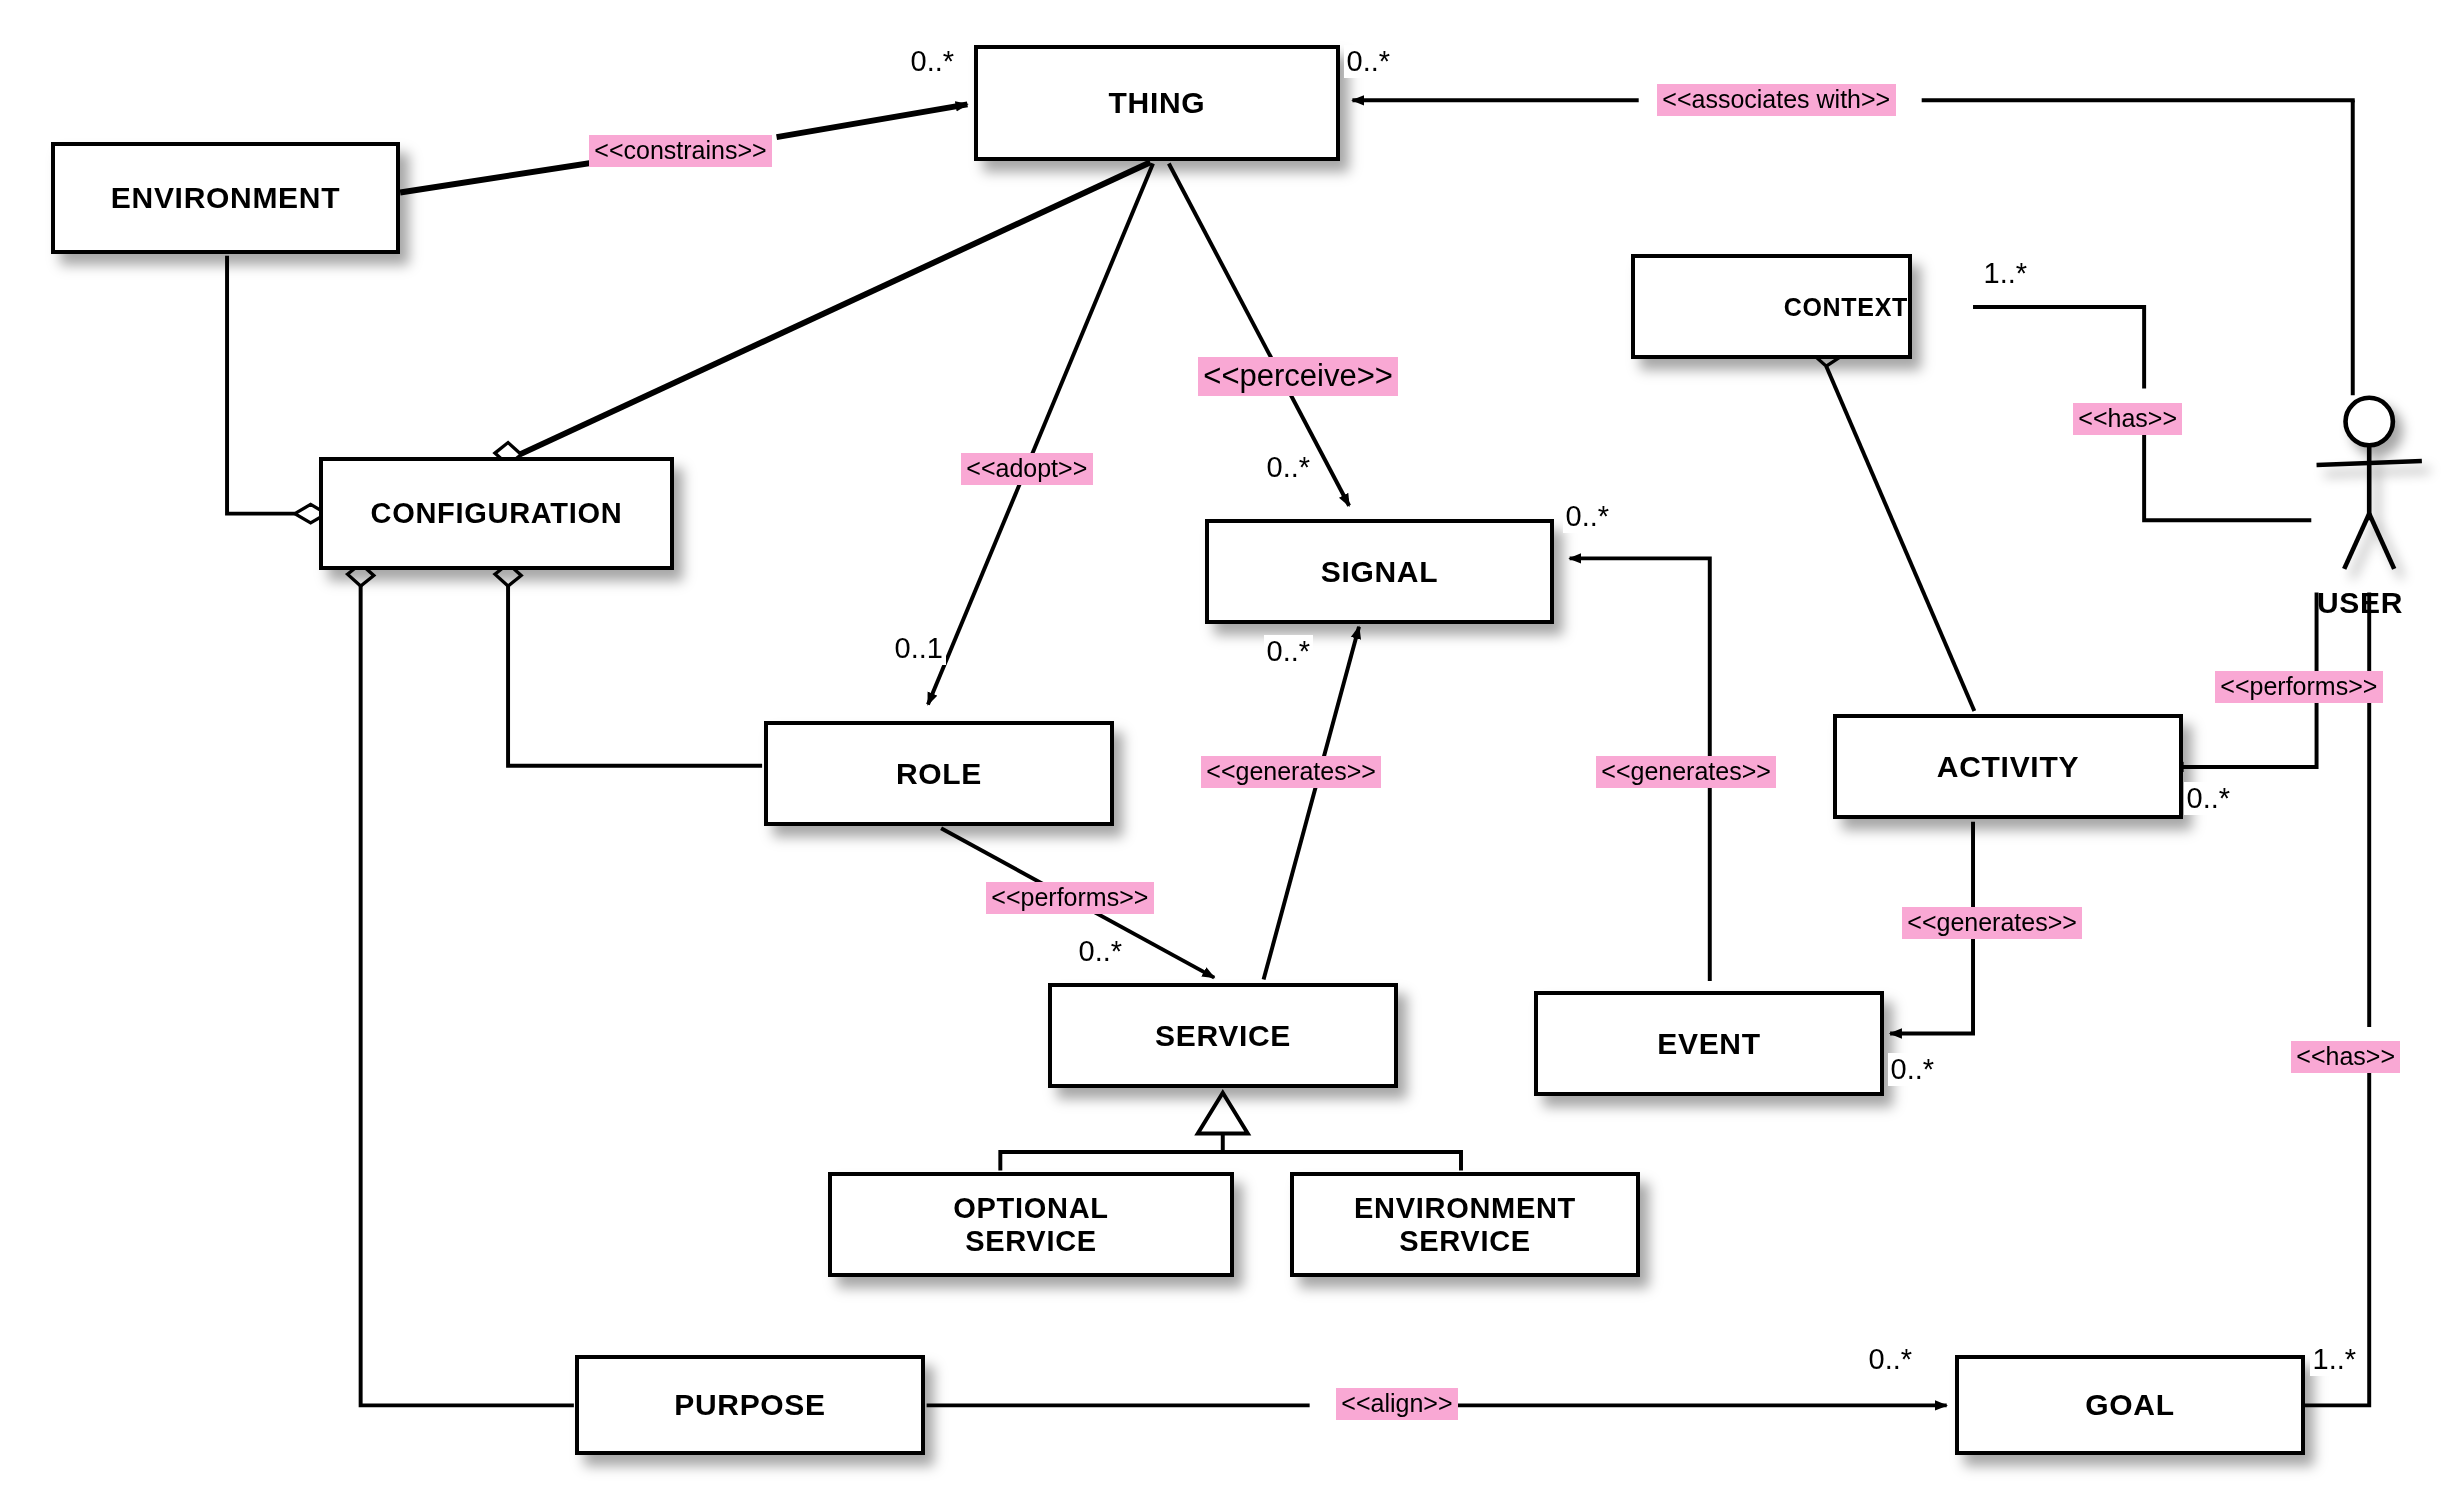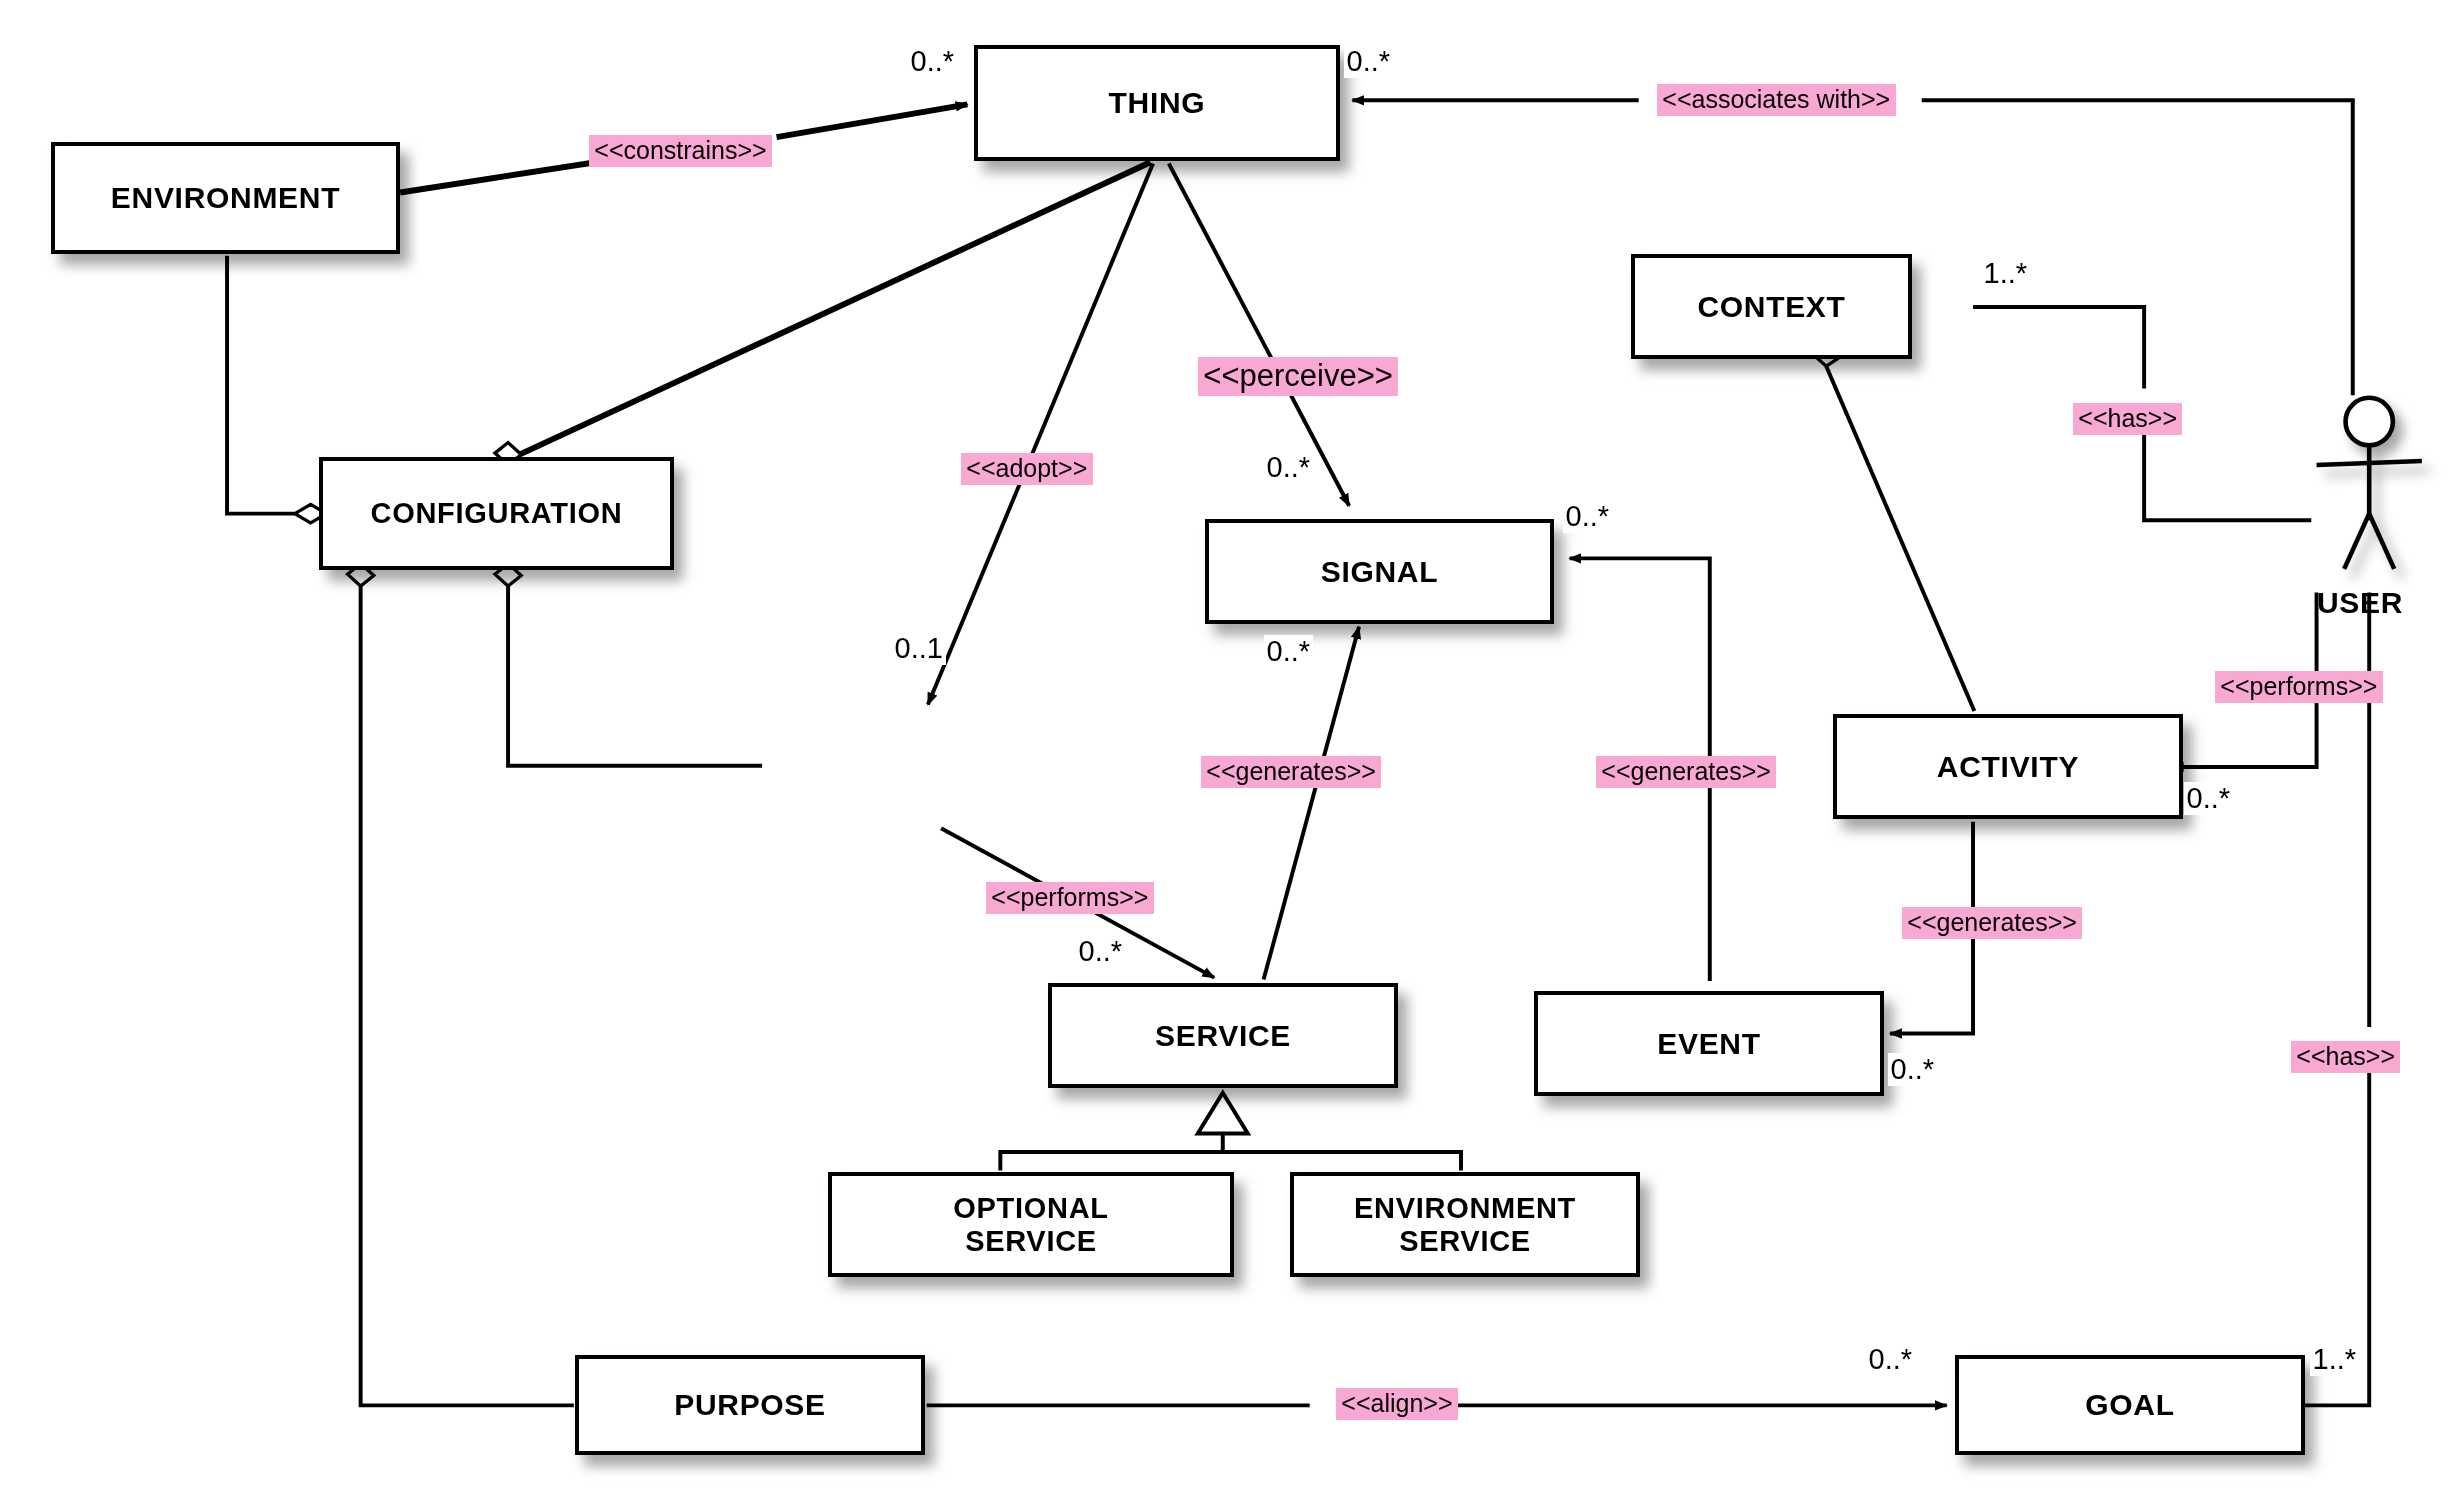--- a/index.html
+++ b/index.html
@@ -129,28 +129,31 @@
       </g>
     </g>
   </svg>
 
   <div class="node" style="left: 974px; top: 45px; width: 366px; height: 116px; font-size: 30px;">
       <span>THING</span>
     </div>
   <div class="node" style="left: 51px; top: 142px; width: 349px; height: 112px; font-size: 30px;">
       <span>ENVIRONMENT</span>
     </div>
-  <div class="node" style="left: 1631px; top: 254px; width: 281px; height: 105px; font-size: 30px;">
+  <div class="node" style="left: 1631px; top: 254px; width: 281px; height: 105px; font-size: 25px; text-align: right;">
       <span>CONTEXT</span>
     </div>
   <div class="node" style="left: 319px; top: 457px; width: 355px; height: 113px; font-size: 29px;">
       <span>CONFIGURATION</span>
     </div>
   <div class="node" style="left: 1205px; top: 519px; width: 349px; height: 105px; font-size: 30px; align-items: center;">
       <span>SIGNAL</span>
+    </div>
+  <div class="node" style="left: 764px; top: 721px; width: 350px; height: 105px; font-size: 30px;">
+      <span>ROLE</span>
     </div>
   <div class="node" style="left: 1817px; top: 714px; width: 350px; height: 105px; font-size: 30px; margin-left: 16px;">
       <span>ACTIVITY</span>
     </div>
   <div class="node" style="left: 1048px; top: 983px; width: 350px; height: 105px; font-size: 30px;">
       <span>SERVICE</span>
     </div>
   <div class="node" style="left: 1534px; top: 983px; width: 350px; height: 105px; font-size: 30px; margin-top: 8px;">
       <span>EVENT</span>
     </div>

